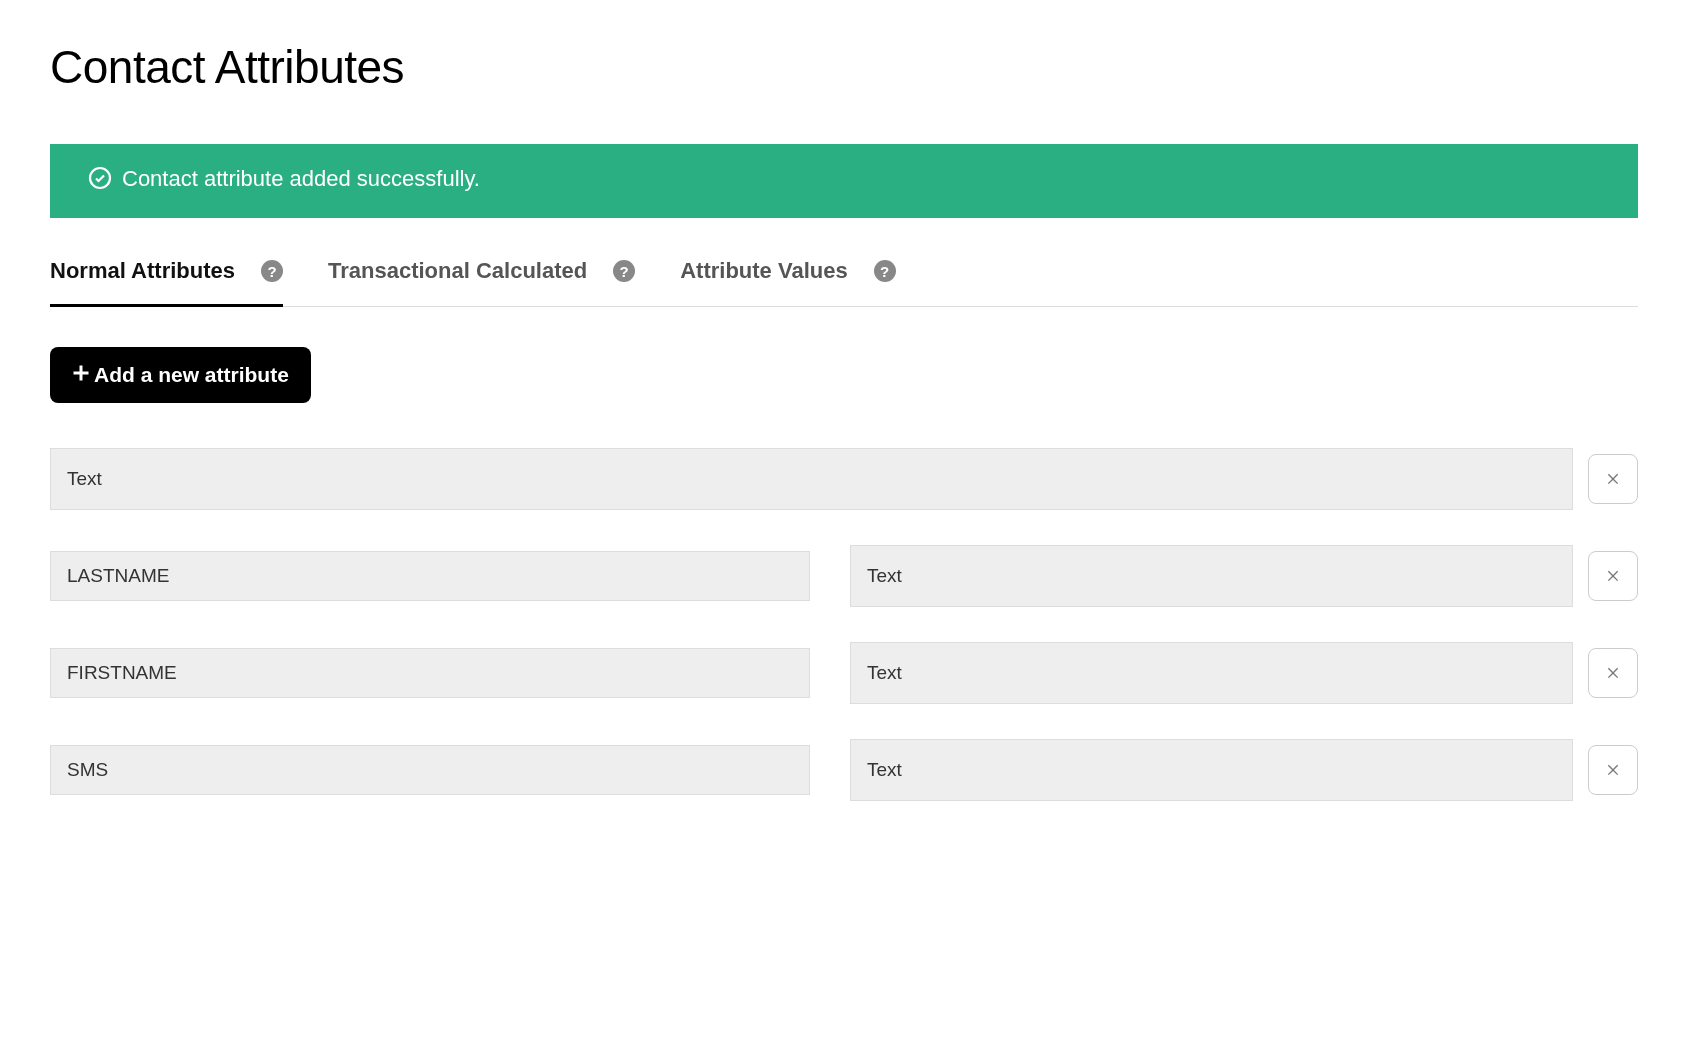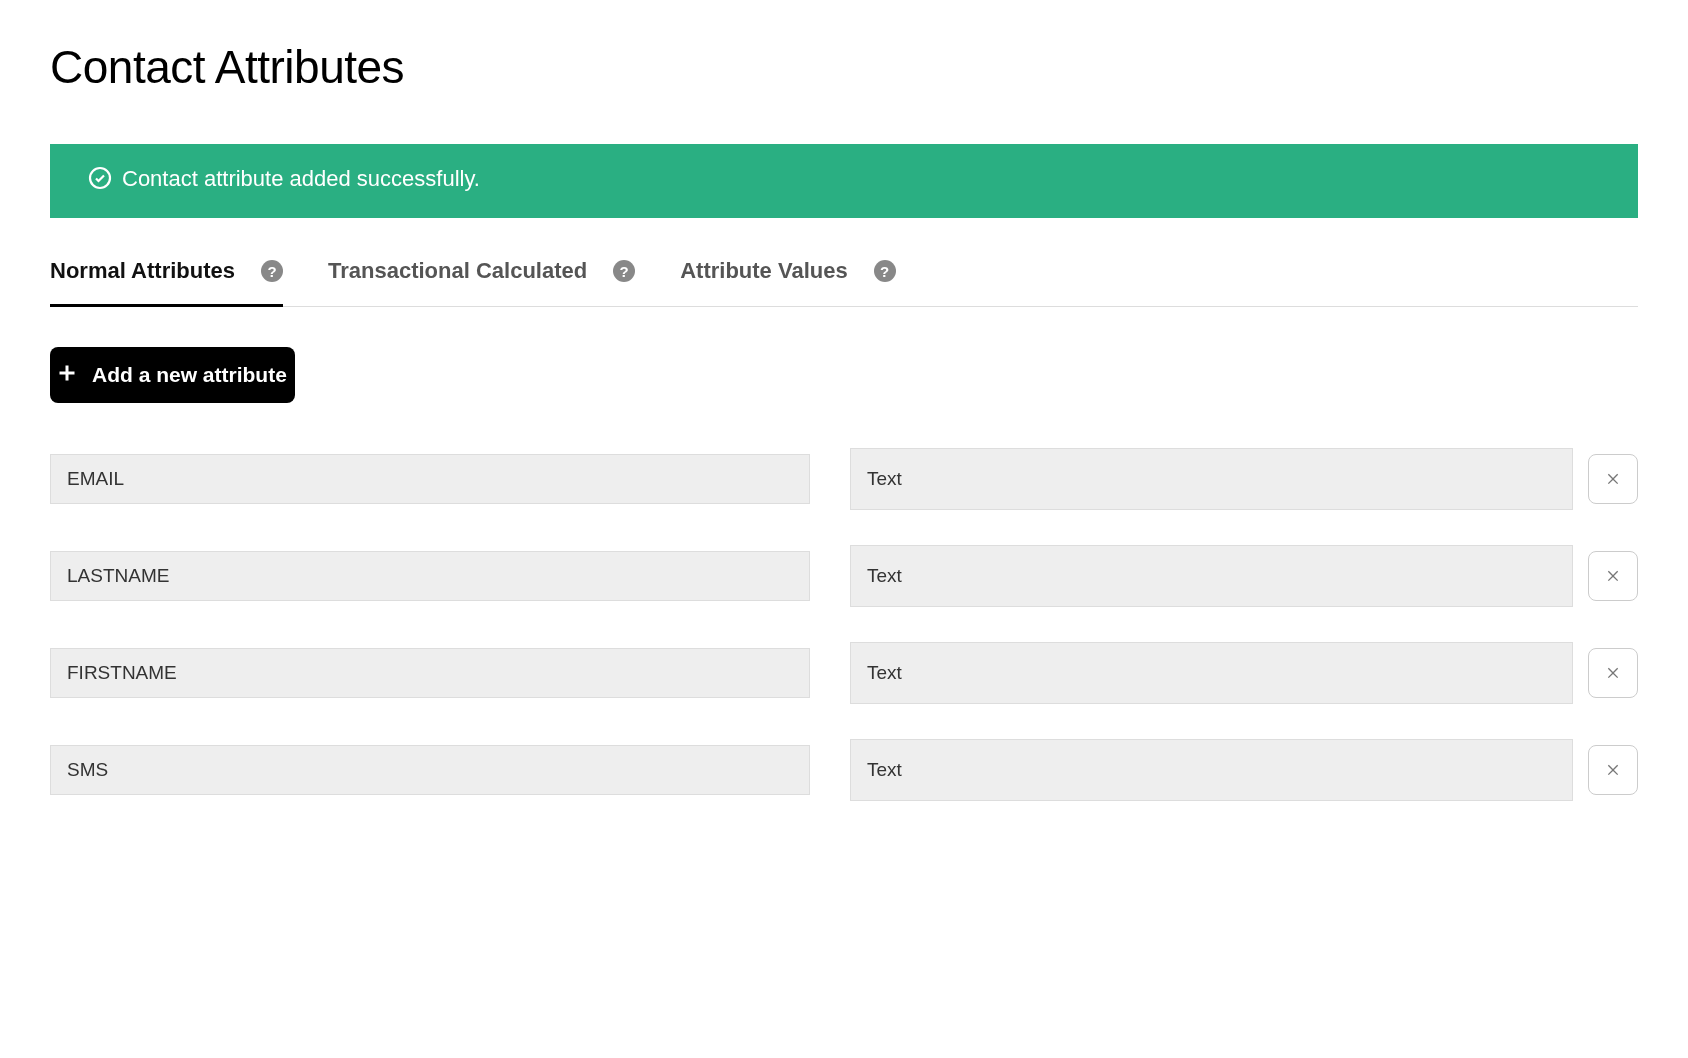--- a/index.html
+++ b/index.html
@@ -66,26 +66,26 @@
       height: 22px;
       border-radius: 50%;
       background: #888;
       color: #fff;
       font-size: 15px;
       font-weight: 700;
     }
     .add-button {
       display: inline-flex;
       align-items: center;
-      gap: 16px;
+      gap: 4px;
       background: #000;
       color: #fff;
       border: none;
       border-radius: 8px;
-      padding: 16px 8px;
+      padding: 16px 22px;
       font-size: 21px;
       font-weight: 700;
       cursor: pointer;
       margin-bottom: 45px;
     }
     .add-button svg {
       flex-shrink: 0;
     }
     .columns-header {
       display: flex;
@@ -185,21 +185,20 @@
         <rect x="10" y="2" width="4" height="20"></rect>
         <rect x="2" y="10" width="20" height="4"></rect>
       </svg>
     </span>
     <span>Add a new attribute</span>
   </button>
 
 
   <div>
     <div class="attribute-row">
-      <input class="attr-input" type="text" value="EMAIL" style="">
       <div class="attr-type-wrap">
         <input class="attr-type" type="text" value="Text" style="">
         <button class="delete-btn">
           <span>
             <svg width="16" height="16" viewBox="0 0 24 24" fill="#777">
                 <path d="M18.3 5.71L12 12.01l-6.3-6.3L4.29 7.12l6.3 6.3-6.3 6.29 1.41 1.42 6.3-6.3 6.3 6.3 1.41-1.42-6.3-6.29 6.3-6.3z"></path>
               </svg>
           </span>
         </button>
       </div>

